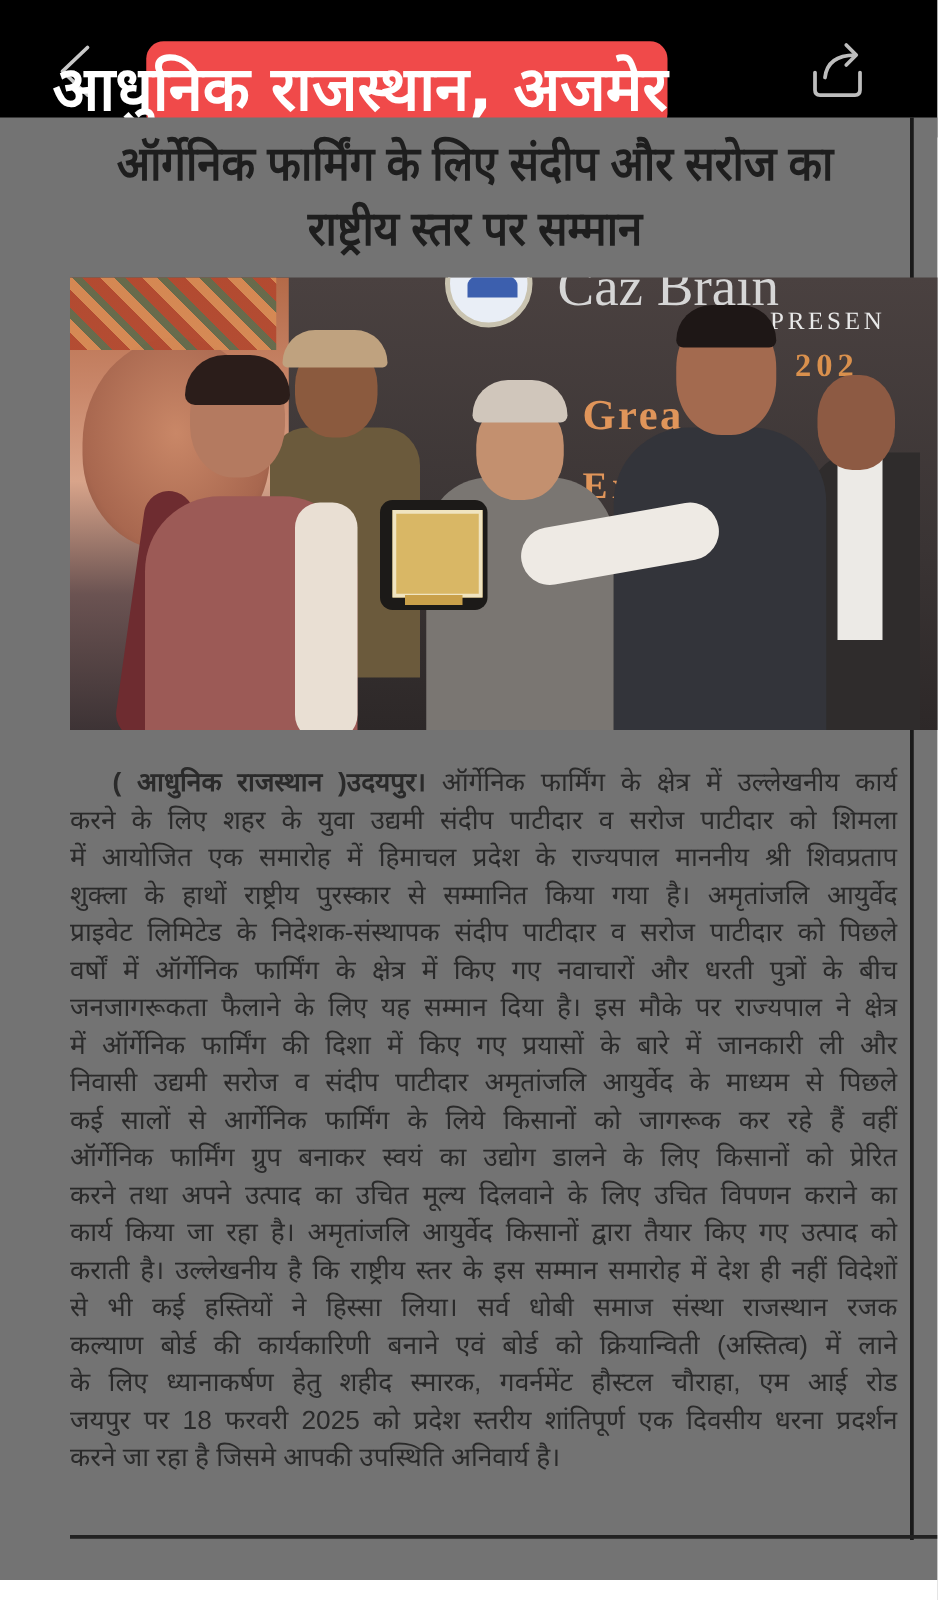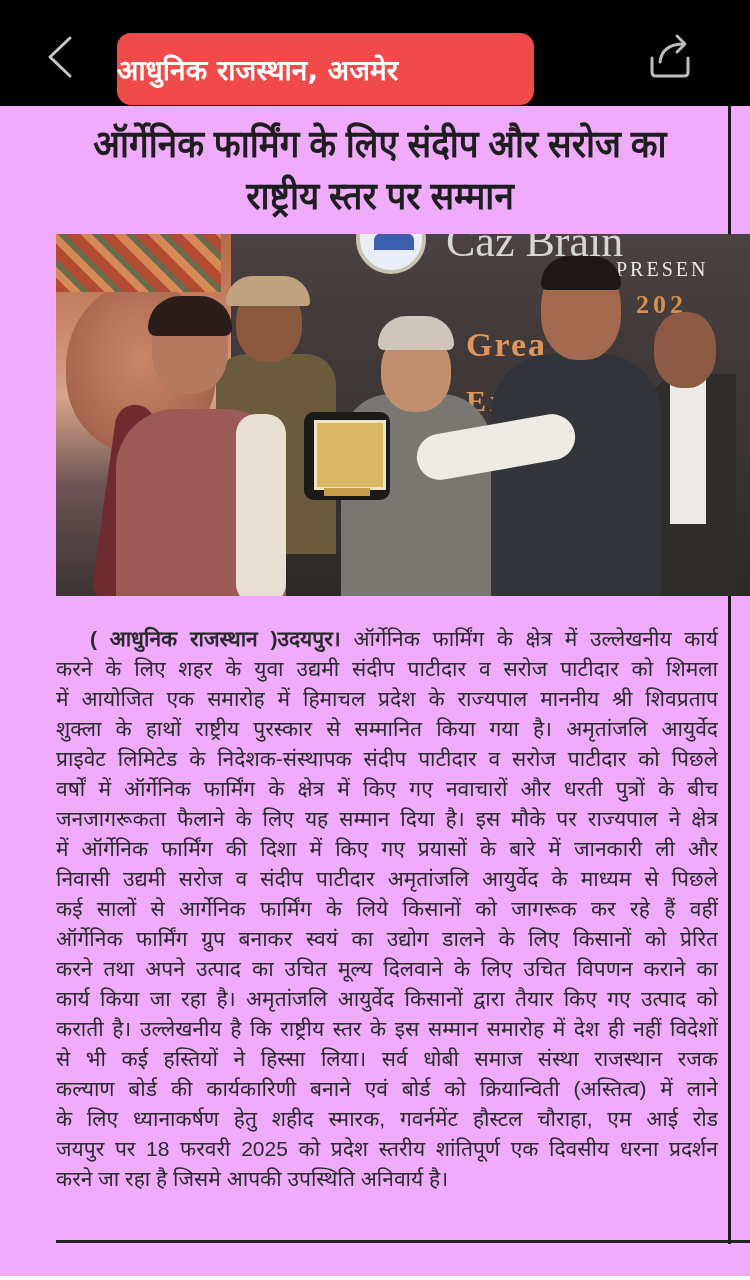--- a/index.html
+++ b/index.html
@@ -19,29 +19,29 @@
       position: absolute; left: 40px; top: 34px; width: 40px; height: 46px;
       cursor: pointer;
     }
     .share-btn {
       position: absolute; left: 644px; top: 32px; width: 52px; height: 48px;
       cursor: pointer;
     }
     .title-pill {
       position: absolute; left: 117px; top: 33px; width: 417px; height: 72px;
       border-radius: 14px;
-      display: flex; align-items: center; justify-content: flex-start;
-      color: #fff; font-weight: bold; font-size: 28px; letter-spacing: 0px;
+      display: flex; align-items: center; justify-content: flex-end;
+      color: #fff; font-weight: bold; font-size: 49px; letter-spacing: 0px;
       white-space: nowrap;
     }
 
     
     .clip {
-      position: absolute; left: 0; top: 106px; width: 750px; height: 1170px;
-      background: #f0abfc;
+      position: absolute; left: 0; top: 94px; width: 750px; height: 1170px;
+      background: #737373;
     }
     .vrule {
       position: absolute; left: 728px; top: 0; width: 3px; height: 1138px;
       background: #1a1a1a;
     }
     .hrule {
       position: absolute; left: 56px; top: 1134px; width: 694px; height: 3px;
       background: #222;
     }
     .headline {

